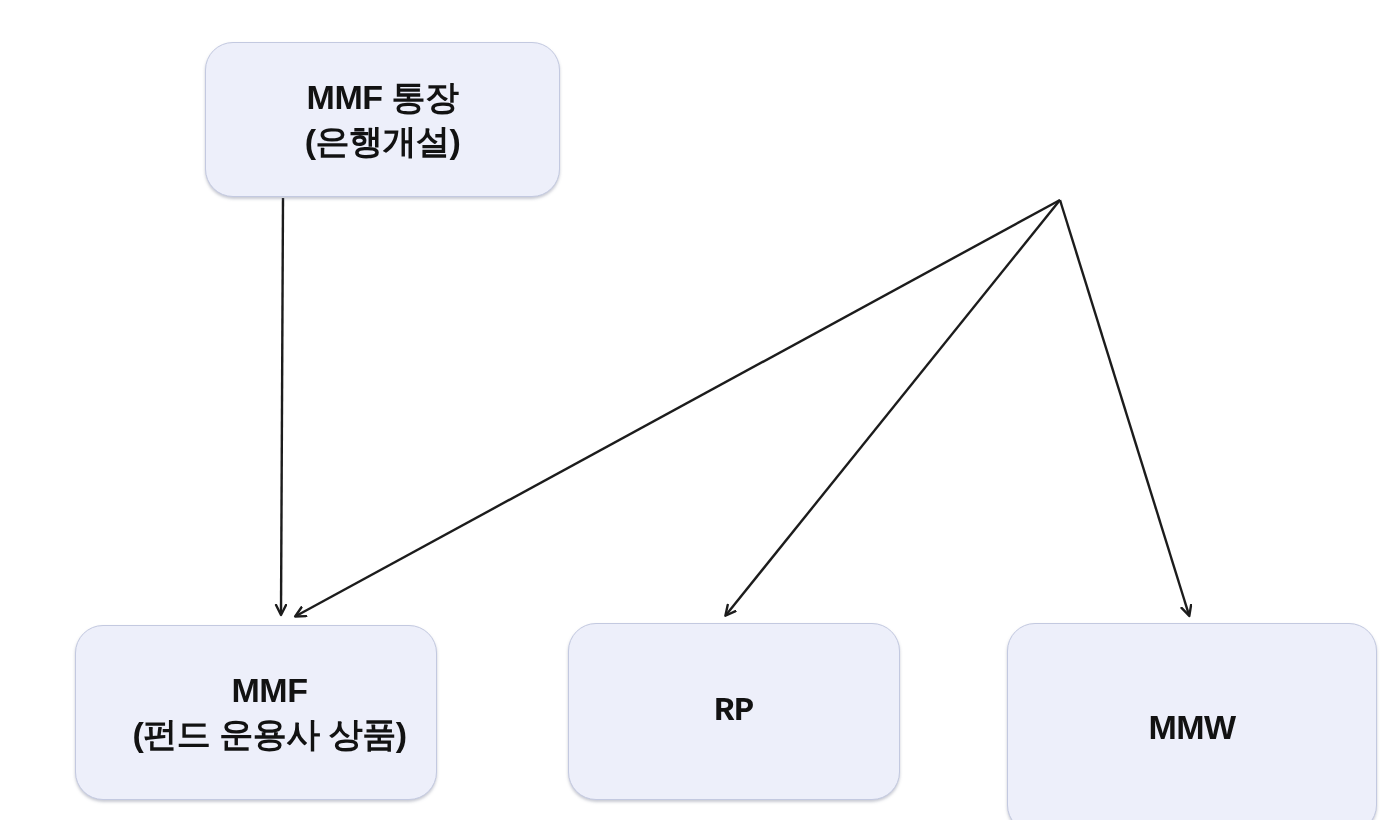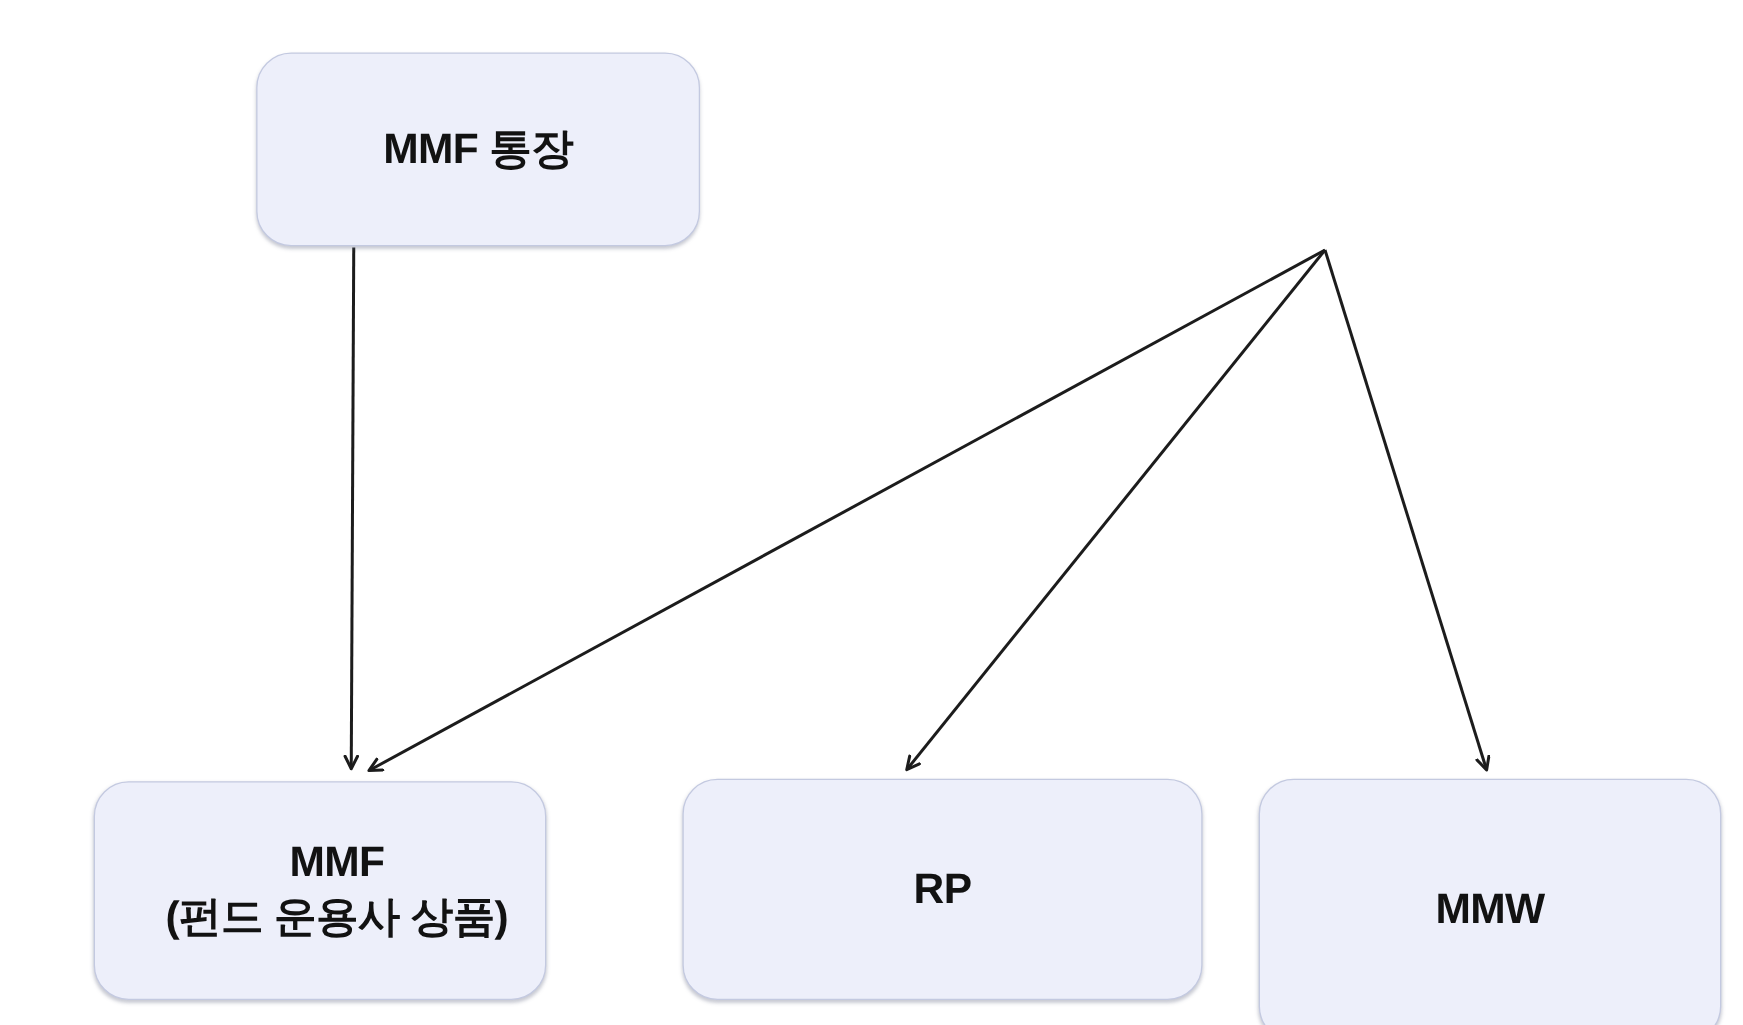--- a/index.html
+++ b/index.html
@@ -40,21 +40,21 @@
     font-size: 34px;
     line-height: 1.28;
     letter-spacing: -0.5px;
   }
   .node span { display: block; }
   .node span:empty { display: none; }
 
   #node-mmf-account { left: 205px; top: 42px;  width: 355px; height: 155px; }
   #node-cma-account { left: 887px; top: 45px;  width: 356px; height: 152px; }
   #node-mmf-product { left: 75px;  top: 625px; width: 362px; height: 175px; padding-left: 27px; }
-  #node-rp-product  { left: 546px; top: 623px; width: 416px; height: 177px; }
+  #node-rp-product  { left: 568px; top: 623px; width: 332px; height: 177px; font-family: Liberation Mono, monospace; }
   #node-mmw-product { left: 1007px; top: 623px; width: 370px; height: 210px; }
 </style>
 </head>
 <body>
 
 <div class="canvas">
 
   <svg class="edges" viewBox="0 0 1394 820" xmlns="http://www.w3.org/2000/svg">
     <defs>
       <marker id="arrowhead" markerWidth="14" markerHeight="14" refX="10" refY="6" orient="auto" markerUnits="userSpaceOnUse">
@@ -62,20 +62,21 @@
       </marker>
     </defs>
     <line x1="283" y1="198" x2="281" y2="614" stroke="#1c1c1c" stroke-width="2.4" marker-end="url(#arrowhead)"></line>
     <line x1="1060" y1="200" x2="296" y2="616" stroke="#1c1c1c" stroke-width="2.4" marker-end="url(#arrowhead)"></line>
     <line x1="1060" y1="200" x2="726" y2="615" stroke="#1c1c1c" stroke-width="2.4" marker-end="url(#arrowhead)"></line>
     <line x1="1060" y1="200" x2="1189" y2="615" stroke="#1c1c1c" stroke-width="2.4" marker-end="url(#arrowhead)"></line>
   </svg>
 
   <div class="node" id="node-mmf-account">
     <span>MMF 통장</span>
+    <span>(은행개설)</span>
   </div>
 
 
   <div class="node" id="node-mmf-product">
     <span>MMF</span>
     <span>(펀드 운용사 상품)</span>
   </div>
 
   <div class="node" id="node-rp-product">
     <span>RP</span>

